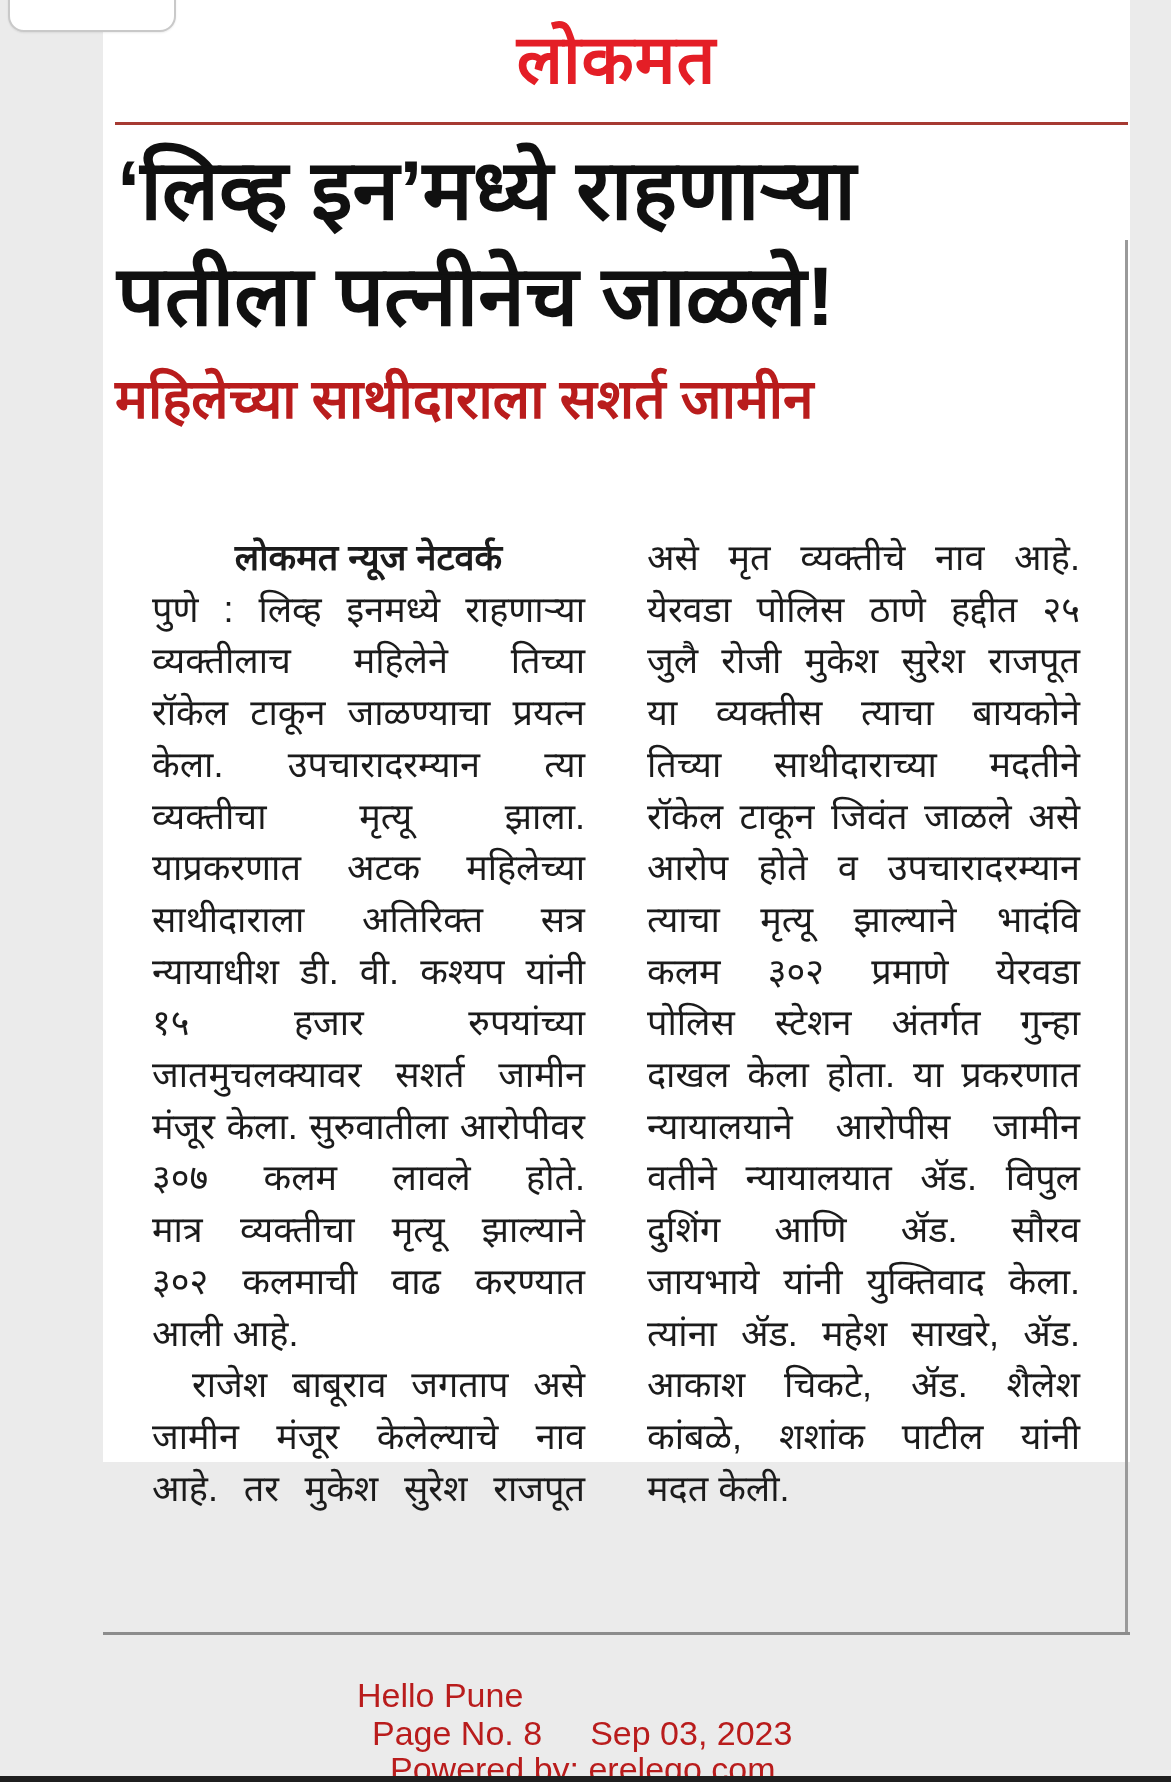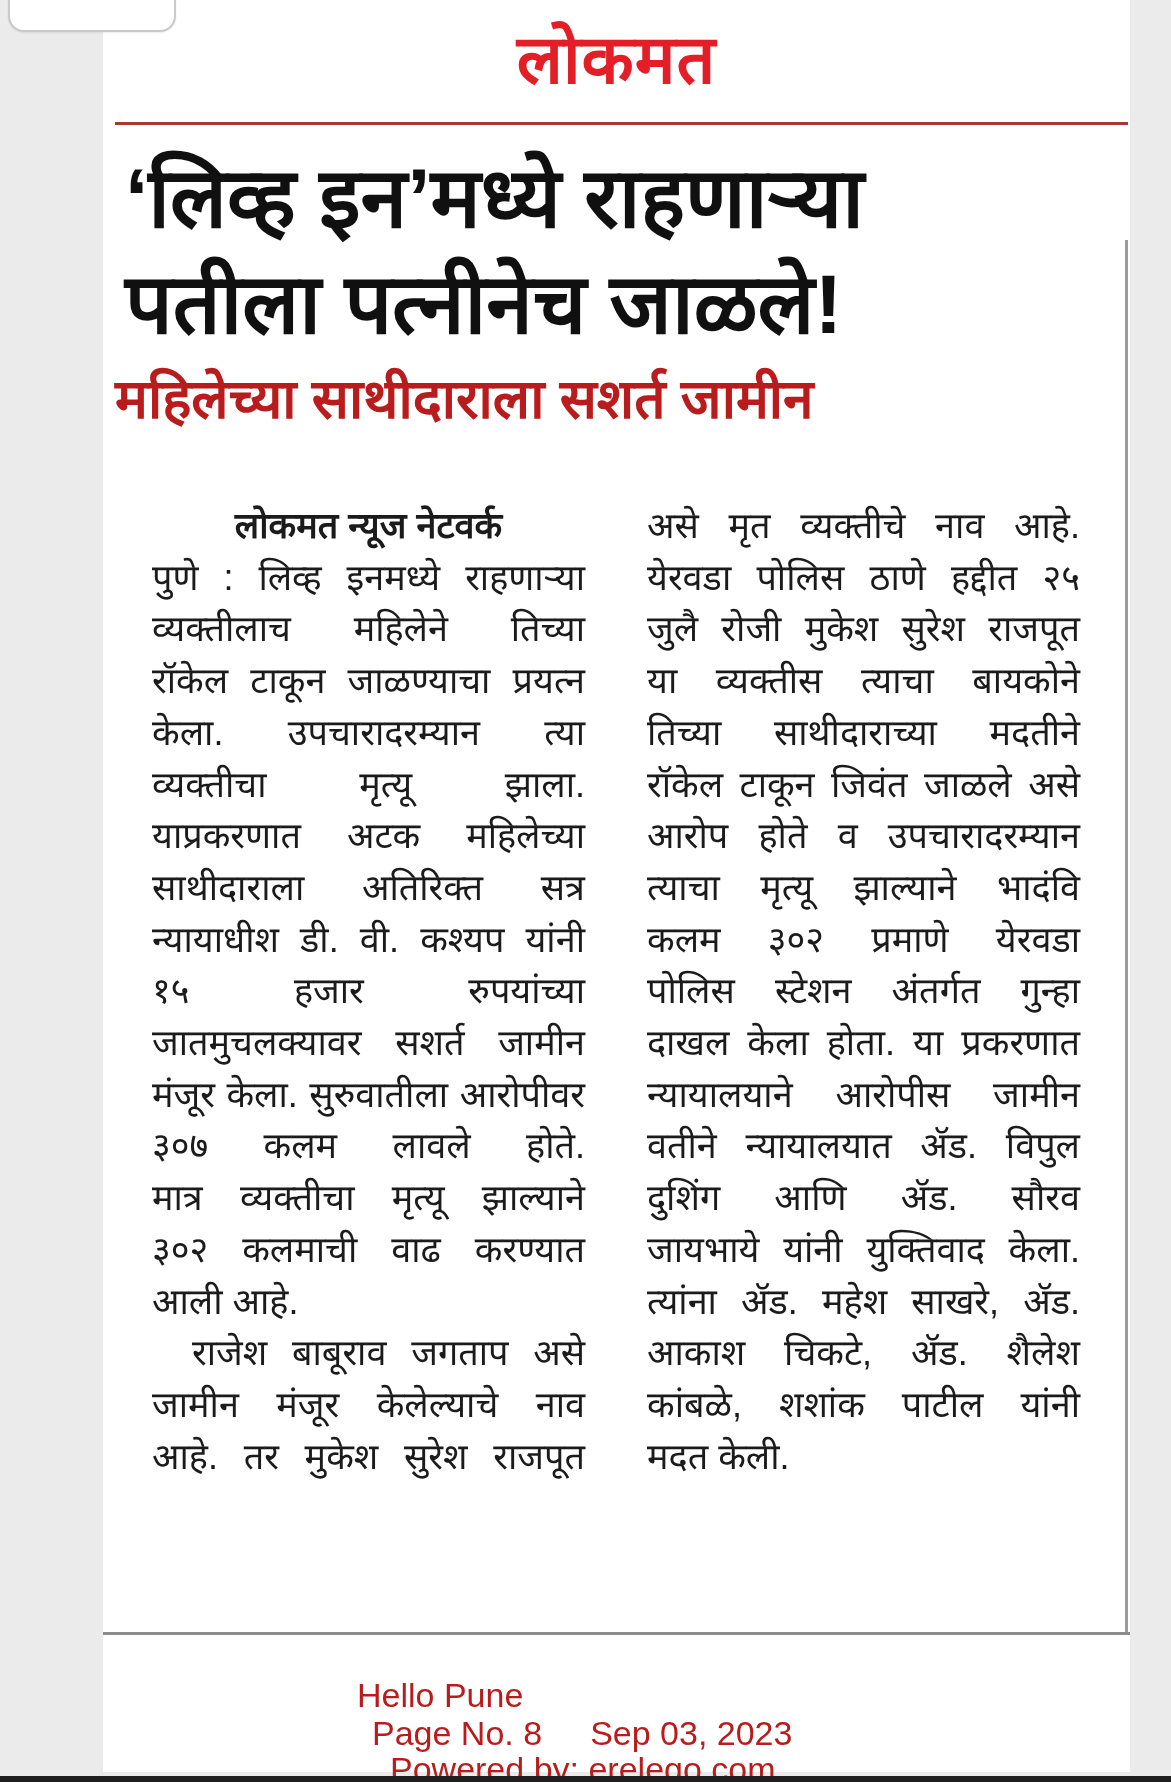--- a/index.html
+++ b/index.html
@@ -2,48 +2,48 @@
 <html><head>
 <meta charset="utf-8">
 <style>
   html,body{margin:0;padding:0;}
   body{
     width:1171px;height:1782px;position:relative;overflow:hidden;
     background:#ebebeb;
     font-family:"Liberation Sans","DejaVu Sans",sans-serif;
   }
   .page{
-    position:absolute;left:103px;top:0;width:1027px;height:1772px;
+    position:absolute;left:103px;top:0;width:1027px;height:1462px;
     background:#ffffff;
     text-decoration:underline;
   }
   .top-card{
     position:absolute;left:-95px;top:-20px;width:164px;height:48px;
     background:#ffffff;border:2px solid #c9c9c9;border-radius:16px;
     box-shadow:0 1px 2px rgba(0,0,0,0.08);
   }
   .logo{
     position:absolute;left:0;top:10px;width:1027px;
     text-align:center;font-size:68px;font-weight:bold;
     color:#e41e26;letter-spacing:1px;
   }
   .red-rule{
     position:absolute;left:12px;top:122px;width:1013px;height:3px;
     background:#a63a32;
   }
   .headline{
-    position:absolute;left:10px;top:133px;width:1008px;margin:12px;
+    position:absolute;left:10px;top:133px;width:1008px;margin:4px;
     font-size:84px;line-height:106px;font-weight:bold;color:#101010;
   }
   .subhead{
     position:absolute;left:12px;top:362px;width:1000px;margin:0;
     font-size:55px;line-height:74px;font-weight:bold;color:#b91c1c;
   }
   .columns{
-    position:absolute;left:49px;top:500px;width:928px;
+    position:absolute;left:49px;top:532px;width:928px;
     display:flex;gap:62px;
   }
   .col{flex:1;min-width:0;}
   .bline{
     font-size:36px;line-height:51.7px;color:#1b1b1b;
     text-align:justify;text-align-last:justify;white-space:normal;
   }
   .bline.p{text-align-last:left;}
   .bline.c{text-align:center;text-align-last:center;font-weight:bold;}
   .bline.i{text-indent:40px;}

